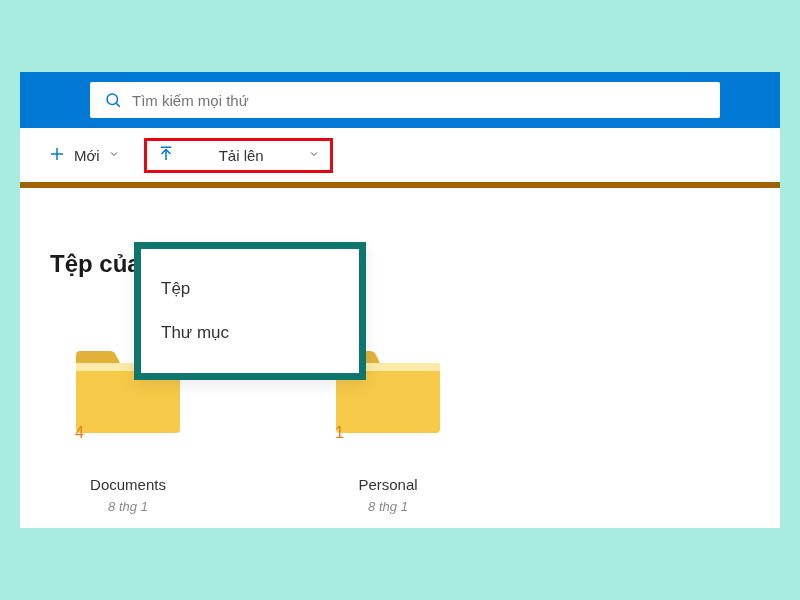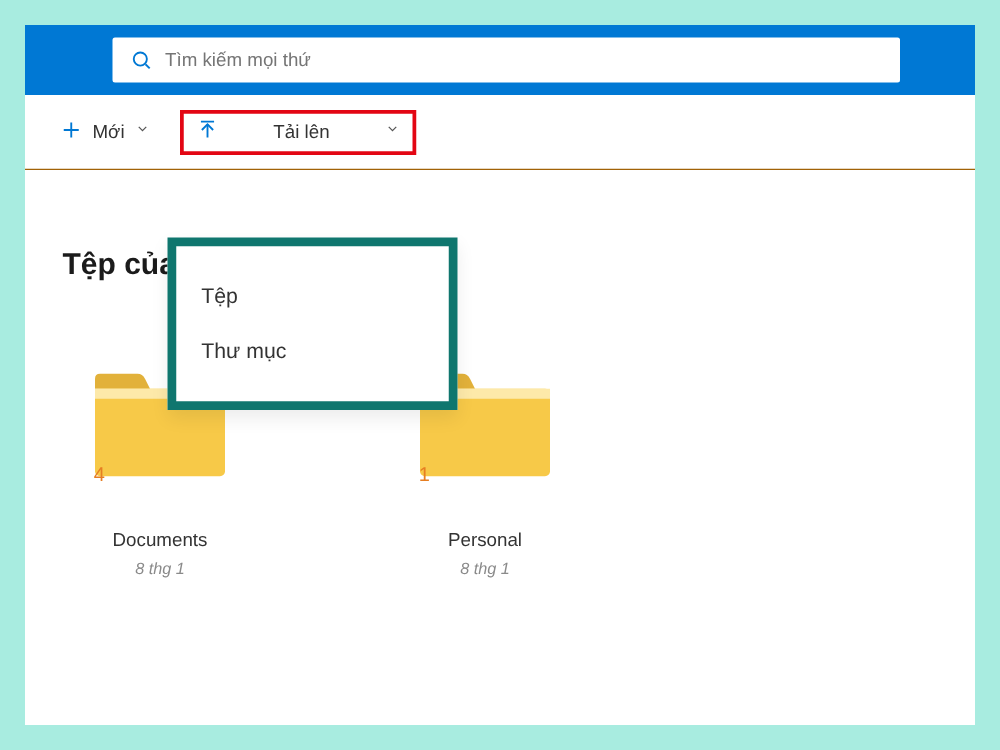--- a/index.html
+++ b/index.html
@@ -8,21 +8,21 @@
       background: #a8ece0;
       width: 800px;
       height: 600px;
       display: flex;
       align-items: center;
       justify-content: center;
     }
     .app-window {
       background: #fff;
       width: 760px;
-      height: 560px;
+      height: 456px;
       position: relative;
       overflow: hidden;
     }
     .top-bar {
       background: #0078d4;
       height: 56px;
       display: flex;
       align-items: center;
       padding: 0 60px 0 70px;
     }
@@ -43,21 +43,21 @@
       font-size: 15px;
       color: #555;
       flex: 1;
       background: transparent;
     }
     .toolbar {
       height: 60px;
       display: flex;
       align-items: center;
       padding: 0 18px;
-      border-bottom: 1px solid #a16207;
+      border-bottom: 6px solid #a16207;
       gap: 14px;
     }
     .tb-btn {
       display: flex;
       align-items: center;
       gap: 8px;
       font-size: 15px;
       color: #333;
       padding: 6px 10px;
       cursor: pointer;

